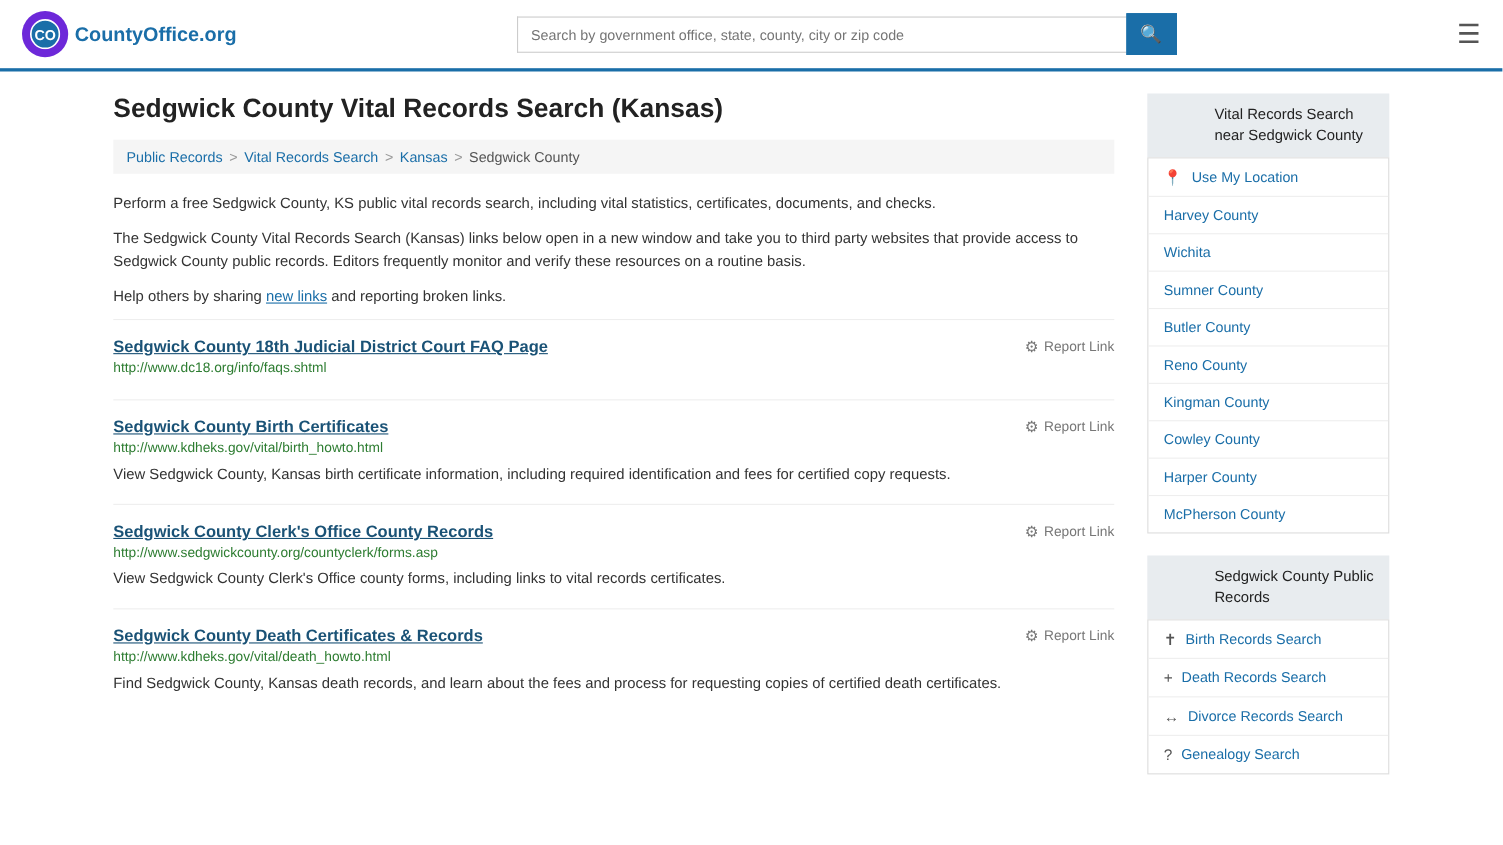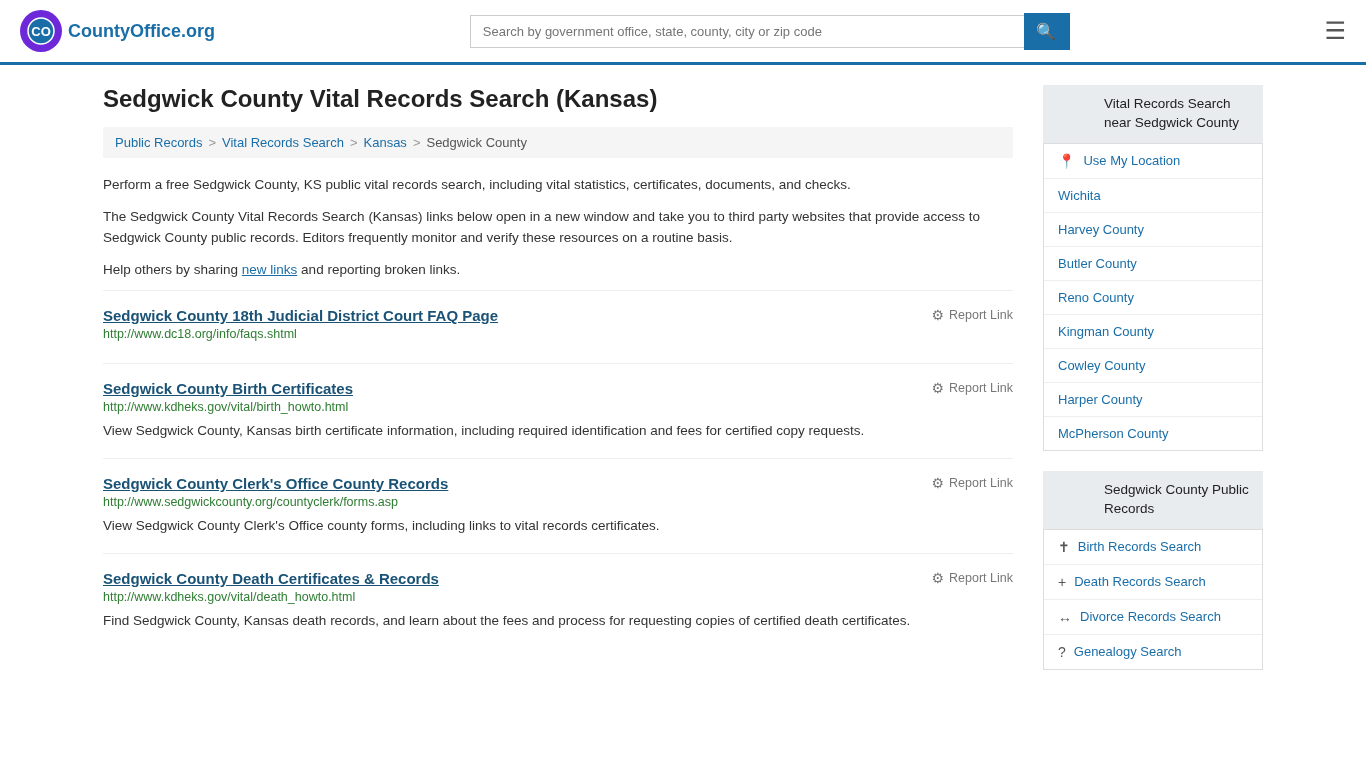--- a/index.html
+++ b/index.html
@@ -312,24 +312,27 @@
   <div id="sidebar">
     <div class="sidebar-section">
       <div class="sidebar-section-title">Vital Records Search near Sedgwick County</div>
     </div>
     <div class="sidebar-links" id="nearby-links-container">
     <div class="sidebar-link-item">
           <span class="sidebar-icon">📍</span>
           <a href="#">Use My Location</a>
         </div>
         <div class="sidebar-link-item">
+          <a href="#">Harvey County</a>
+        </div>
+        <div class="sidebar-link-item">
           <a href="#">Wichita</a>
         </div>
         <div class="sidebar-link-item">
-          <a href="#">Harvey County</a>
+          <a href="#">Sumner County</a>
         </div>
         <div class="sidebar-link-item">
           <a href="#">Butler County</a>
         </div>
         <div class="sidebar-link-item">
           <a href="#">Reno County</a>
         </div>
         <div class="sidebar-link-item">
           <a href="#">Kingman County</a>
         </div>

